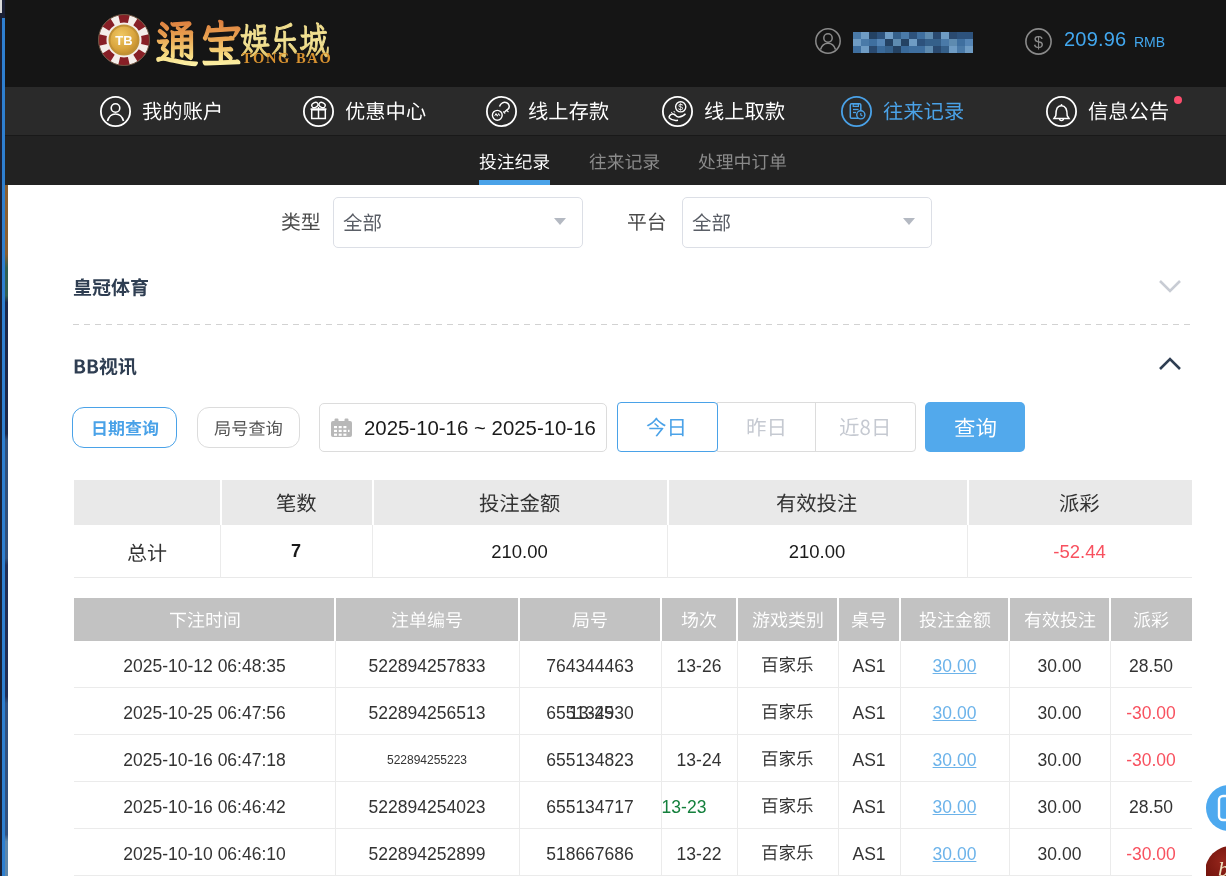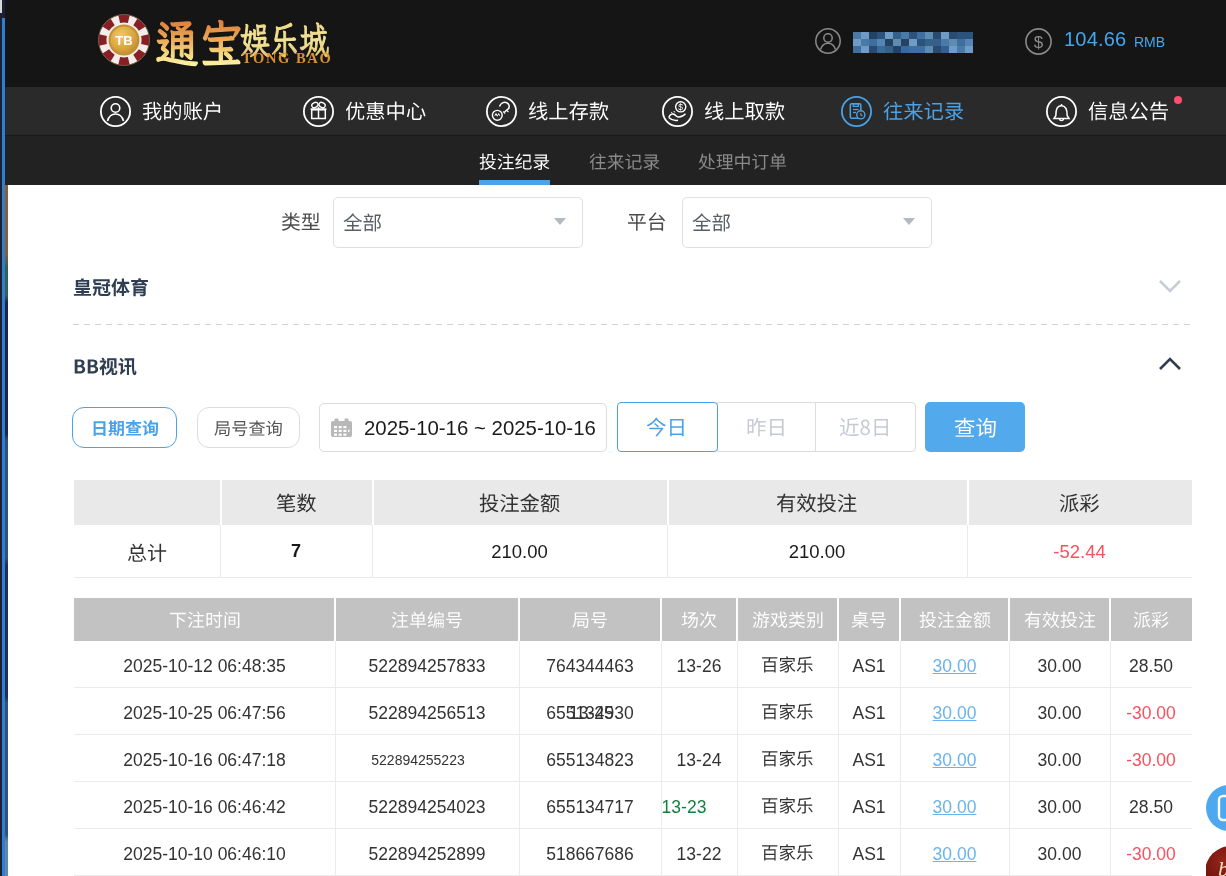--- a/index.html
+++ b/index.html
@@ -105,21 +105,21 @@
     <rect x="80" y="14" width="8" height="7" fill="#2a4a70"></rect>
     <rect x="88" y="14" width="8" height="7" fill="#35608a"></rect>
     <rect x="96" y="14" width="8" height="7" fill="#6f9cc4"></rect>
     <rect x="104" y="14" width="8" height="7" fill="#4a7aa8"></rect>
     <rect x="112" y="14" width="8" height="7" fill="#6f9cc4"></rect>
   </svg>
 <svg class="abs" style="left:1025px;top:28px" width="27" height="27" viewBox="0 0 27 27">
 <circle cx="13.5" cy="13.5" r="12.6" fill="none" stroke="#8a8a8a" stroke-width="1.6"></circle>
 <text x="13.5" y="19.5" font-family="Liberation Sans,sans-serif" font-size="17" fill="#8a8a8a" text-anchor="middle">$</text>
 </svg>
-<div class="abs" style="left:1064px;top:28px;font-size:20px;color:#42a7ee;letter-spacing:0.2px">104.66</div>
+<div class="abs" style="left:1064px;top:28px;font-size:20px;color:#42a7ee;letter-spacing:0.2px">209.96</div>
 <div class="abs" style="left:1134px;top:34px;font-size:14px;color:#42a7ee">RMB</div>
 <div class="abs" style="left:5px;top:87px;width:1221px;height:49px;background:#2a2a2a;border-bottom:1px solid #191919"></div>
 <svg class="abs" style="left:100px;top:96px" width="31" height="31" viewBox="0 0 31 31">
     <circle cx="15.5" cy="15.5" r="14.6" fill="none" stroke="#ffffff" stroke-width="1.8"></circle>
     <circle cx="15.5" cy="12" r="4.3" fill="none" stroke="#ffffff" stroke-width="1.6"></circle>
     <path d="M7.5 25 C9 19.5 12 18 15.5 18 C19 18 22 19.5 23.5 25" fill="none" stroke="#ffffff" stroke-width="1.6"></path>
   </svg>
 <svg style="position:absolute;left:142px;top:100px;overflow:visible;" width="81" height="21">
     <path transform="translate(0,18.7)" d="M14.3 -15.7C15.5 -14.7 16.8 -13.2 17.5 -12.2L18.7 -13.1C18.0 -14.1 16.6 -15.5 15.4 -16.5ZM16.9 -8.7C16.2 -7.4 15.3 -6.1 14.2 -4.9C13.9 -6.3 13.6 -7.9 13.4 -9.6H19.2V-11.0H13.2C13.1 -12.9 13.0 -14.8 13.0 -16.9H11.4C11.4 -14.9 11.5 -12.9 11.7 -11.0H7.0V-14.6C8.2 -14.9 9.4 -15.2 10.4 -15.5L9.3 -16.8C7.4 -16.1 4.1 -15.4 1.3 -15.0C1.4 -14.6 1.6 -14.0 1.7 -13.7C2.9 -13.8 4.2 -14.0 5.5 -14.3V-11.0H1.1V-9.6H5.5V-6.0L0.8 -5.1L1.3 -3.6L5.5 -4.5V-0.3C5.5 0.0 5.4 0.1 5.0 0.1C4.6 0.1 3.5 0.1 2.2 0.1C2.4 0.5 2.6 1.2 2.7 1.6C4.4 1.6 5.5 1.6 6.1 1.4C6.8 1.1 7.0 0.6 7.0 -0.3V-4.9L10.8 -5.7L10.6 -7.1L7.0 -6.3V-9.6H11.8C12.1 -7.4 12.4 -5.4 12.9 -3.7C11.5 -2.3 9.8 -1.2 8.1 -0.3C8.5 -0.0 8.9 0.5 9.2 0.9C10.7 0.1 12.1 -1.0 13.5 -2.1C14.4 0.2 15.6 1.7 17.2 1.7C18.8 1.7 19.3 0.7 19.6 -2.7C19.2 -2.8 18.6 -3.2 18.3 -3.5C18.2 -0.9 17.9 0.1 17.4 0.1C16.4 0.1 15.4 -1.2 14.7 -3.3C16.1 -4.8 17.3 -6.4 18.2 -8.1Z M31.5 -8.6C32.6 -7.1 34.0 -5.1 34.6 -3.8L35.9 -4.6C35.2 -5.8 33.8 -7.8 32.7 -9.3ZM25.2 -17.1C25.0 -16.1 24.7 -14.8 24.3 -13.8H22.1V1.1H23.5V-0.5H29.1V-13.8H25.7C26.1 -14.7 26.5 -15.8 26.8 -16.8ZM23.5 -12.4H27.7V-8.1H23.5ZM23.5 -1.9V-6.8H27.7V-1.9ZM32.4 -17.1C31.8 -14.3 30.7 -11.5 29.3 -9.7C29.7 -9.5 30.3 -9.1 30.6 -8.9C31.3 -9.8 31.9 -11.1 32.5 -12.4H37.7C37.4 -4.3 37.1 -1.2 36.5 -0.5C36.2 -0.2 36.0 -0.1 35.6 -0.1C35.1 -0.1 33.9 -0.2 32.6 -0.3C32.8 0.1 33.0 0.8 33.1 1.2C34.2 1.3 35.4 1.3 36.1 1.2C36.8 1.2 37.3 1.0 37.7 0.4C38.5 -0.6 38.8 -3.8 39.1 -13.1C39.2 -13.3 39.2 -13.8 39.2 -13.8H33.0C33.4 -14.8 33.7 -15.8 33.9 -16.8Z M44.9 -13.5V-7.7C44.9 -5.1 44.7 -1.4 41.4 0.6C41.6 0.8 42.0 1.3 42.2 1.5C45.8 -0.8 46.1 -4.7 46.1 -7.7V-13.5ZM45.7 -2.6C46.6 -1.5 47.7 0.0 48.2 1.0L49.2 0.2C48.7 -0.8 47.5 -2.2 46.6 -3.3ZM42.3 -16.1V-3.6H43.5V-14.8H47.5V-3.7H48.7V-16.1ZM57.7 -16.2C56.7 -14.1 54.9 -12.2 53.1 -10.9C53.5 -10.6 54.0 -10.1 54.2 -9.8C56.0 -11.2 57.9 -13.4 59.1 -15.7ZM50.8 1.7C51.1 1.5 51.7 1.2 55.6 -0.4C55.5 -0.7 55.4 -1.3 55.4 -1.7L52.5 -0.6V-7.7H54.1C55.0 -3.9 56.7 -0.6 59.2 1.2C59.4 0.8 59.9 0.3 60.2 0.0C57.9 -1.5 56.4 -4.4 55.5 -7.7H59.8V-9.2H52.5V-16.6H51.0V-9.2H49.2V-7.7H51.0V-0.9C51.0 -0.0 50.5 0.3 50.1 0.5C50.4 0.8 50.6 1.4 50.8 1.7Z M65.9 -12.5H76.5V-8.4H65.9L65.9 -9.5ZM69.9 -16.8C70.3 -15.9 70.7 -14.7 70.9 -13.9H64.3V-9.5C64.3 -6.4 64.1 -2.2 61.6 0.8C62.0 1.0 62.6 1.5 62.9 1.7C64.9 -0.7 65.6 -4.1 65.8 -7.0H76.5V-5.6H78.1V-13.9H71.6L72.6 -14.2C72.3 -15.0 71.8 -16.2 71.3 -17.2Z" fill="#ffffff"></path>
   </svg>
@@ -372,21 +372,21 @@
 <div class="abs" style="left:74px;top:735px;width:1118px;height:47px;border-bottom:1px solid #ebebeb"></div>
 <div class="abs" style="left:335px;top:735px;width:1px;height:47px;background:#ebebeb"></div>
 <div class="abs" style="left:519px;top:735px;width:1px;height:47px;background:#ebebeb"></div>
 <div class="abs" style="left:661px;top:735px;width:1px;height:47px;background:#ebebeb"></div>
 <div class="abs" style="left:737px;top:735px;width:1px;height:47px;background:#ebebeb"></div>
 <div class="abs" style="left:838px;top:735px;width:1px;height:47px;background:#ebebeb"></div>
 <div class="abs" style="left:900px;top:735px;width:1px;height:47px;background:#ebebeb"></div>
 <div class="abs" style="left:1009px;top:735px;width:1px;height:47px;background:#ebebeb"></div>
 <div class="abs" style="left:1110px;top:735px;width:1px;height:47px;background:#ebebeb"></div>
 <div class="abs" style="left:74.5px;top:735px;width:260px;height:47px;line-height:50px;text-align:center;font-size:17.5px;white-space:nowrap;color:#333333;text-decoration:none">2025-10-16 06:47:18</div>
-<div class="abs" style="left:288px;top:735px;width:260px;height:47px;line-height:50px;text-align:center;font-size:14px;white-space:nowrap;color:#333333;text-decoration:none">522894255223</div>
+<div class="abs" style="left:297.0px;top:735px;width:260px;height:47px;line-height:50px;text-align:center;font-size:12px;white-space:nowrap;color:#333333;text-decoration:none">522894255223</div>
 <div class="abs" style="left:460.0px;top:735px;width:260px;height:47px;line-height:50px;text-align:center;font-size:17.5px;white-space:nowrap;color:#333333;text-decoration:none">655134823</div>
 <div class="abs" style="left:569.0px;top:735px;width:260px;height:47px;line-height:50px;text-align:center;font-size:17.5px;white-space:nowrap;color:#333333;text-decoration:none">13-24</div>
 <svg style="position:absolute;left:761.2px;top:749.4px;overflow:visible;" width="52" height="18">
     <path transform="translate(0,16.1)" d="M3.1 -9.9V1.4H4.4V0.3H13.3V1.4H14.6V-9.9H8.7C8.9 -10.6 9.2 -11.6 9.4 -12.5H16.4V-13.8H1.1V-12.5H7.9C7.7 -11.6 7.5 -10.6 7.4 -9.9ZM4.4 -4.2H13.3V-0.9H4.4ZM4.4 -5.4V-8.6H13.3V-5.4Z M24.9 -14.4C25.1 -14.0 25.4 -13.6 25.6 -13.1H19.0V-9.5H20.2V-11.9H32.3V-9.5H33.7V-13.1H27.1C26.9 -13.7 26.6 -14.3 26.3 -14.8ZM31.3 -8.4C30.3 -7.5 28.8 -6.4 27.5 -5.5C27.1 -6.4 26.5 -7.4 25.7 -8.2C26.1 -8.5 26.5 -8.8 26.9 -9.1H31.3V-10.3H21.2V-9.1H25.2C23.5 -8.0 21.1 -7.1 18.9 -6.5C19.1 -6.3 19.5 -5.8 19.6 -5.5C21.3 -6.0 23.1 -6.7 24.7 -7.6C25.0 -7.3 25.3 -6.9 25.6 -6.5C24.0 -5.4 21.1 -4.2 18.9 -3.6C19.1 -3.3 19.4 -2.9 19.5 -2.6C21.6 -3.2 24.3 -4.5 26.1 -5.7C26.3 -5.3 26.4 -4.8 26.5 -4.4C24.8 -2.9 21.4 -1.2 18.6 -0.6C18.8 -0.3 19.1 0.2 19.2 0.6C21.8 -0.2 24.8 -1.7 26.8 -3.2C26.9 -1.8 26.6 -0.6 26.1 -0.2C25.8 0.1 25.4 0.2 25.0 0.2C24.6 0.2 24.0 0.2 23.4 0.1C23.6 0.5 23.7 1.0 23.7 1.3C24.3 1.3 24.9 1.4 25.2 1.4C26.0 1.4 26.5 1.2 27.0 0.8C28.0 0.0 28.4 -2.2 27.8 -4.4L28.7 -4.9C29.6 -2.4 31.3 -0.4 33.5 0.7C33.7 0.3 34.1 -0.2 34.4 -0.4C32.2 -1.3 30.5 -3.3 29.7 -5.6C30.7 -6.2 31.6 -6.9 32.4 -7.6Z M39.1 -4.9C38.3 -3.3 36.9 -1.6 35.7 -0.6C36.0 -0.4 36.5 0.1 36.8 0.3C38.0 -0.9 39.4 -2.8 40.4 -4.4ZM47.1 -4.3C48.4 -2.9 49.9 -1.0 50.6 0.2L51.8 -0.4C51.1 -1.6 49.5 -3.5 48.2 -4.8ZM37.3 -6.1C37.4 -6.3 38.1 -6.4 39.3 -6.4H43.4V-0.3C43.4 -0.0 43.3 0.1 43.0 0.1C42.7 0.1 41.7 0.1 40.6 0.1C40.8 0.4 41.0 1.0 41.0 1.4C42.5 1.4 43.4 1.3 44.0 1.1C44.6 0.9 44.8 0.5 44.8 -0.3V-6.4H51.2L51.2 -7.7H44.8V-11.2H43.4V-7.7H38.5C38.8 -9.0 39.1 -10.7 39.3 -12.2C43.1 -12.3 47.5 -12.7 50.3 -13.4L49.6 -14.5C46.9 -13.8 42.0 -13.5 38.0 -13.4C38.0 -11.3 37.5 -9.1 37.4 -8.5C37.2 -7.9 37.0 -7.5 36.8 -7.4C37.0 -7.1 37.2 -6.4 37.3 -6.1Z" fill="#333333"></path>
   </svg>
 <div class="abs" style="left:739.0px;top:735px;width:260px;height:47px;line-height:50px;text-align:center;font-size:17.5px;white-space:nowrap;color:#333333;text-decoration:none">AS1</div>
 <div class="abs" style="left:824.5px;top:735px;width:260px;height:47px;line-height:50px;text-align:center;font-size:17.5px;white-space:nowrap;color:#6cb3ea;text-decoration:underline">30.00</div>
 <div class="abs" style="left:929.5px;top:735px;width:260px;height:47px;line-height:50px;text-align:center;font-size:17.5px;white-space:nowrap;color:#333333;text-decoration:none">30.00</div>
 <div class="abs" style="left:1021.0px;top:735px;width:260px;height:47px;line-height:50px;text-align:center;font-size:17.5px;white-space:nowrap;color:#f8515f;text-decoration:none">-30.00</div>
 <div class="abs" style="left:74px;top:782px;width:1118px;height:47px;border-bottom:1px solid #ebebeb"></div>

